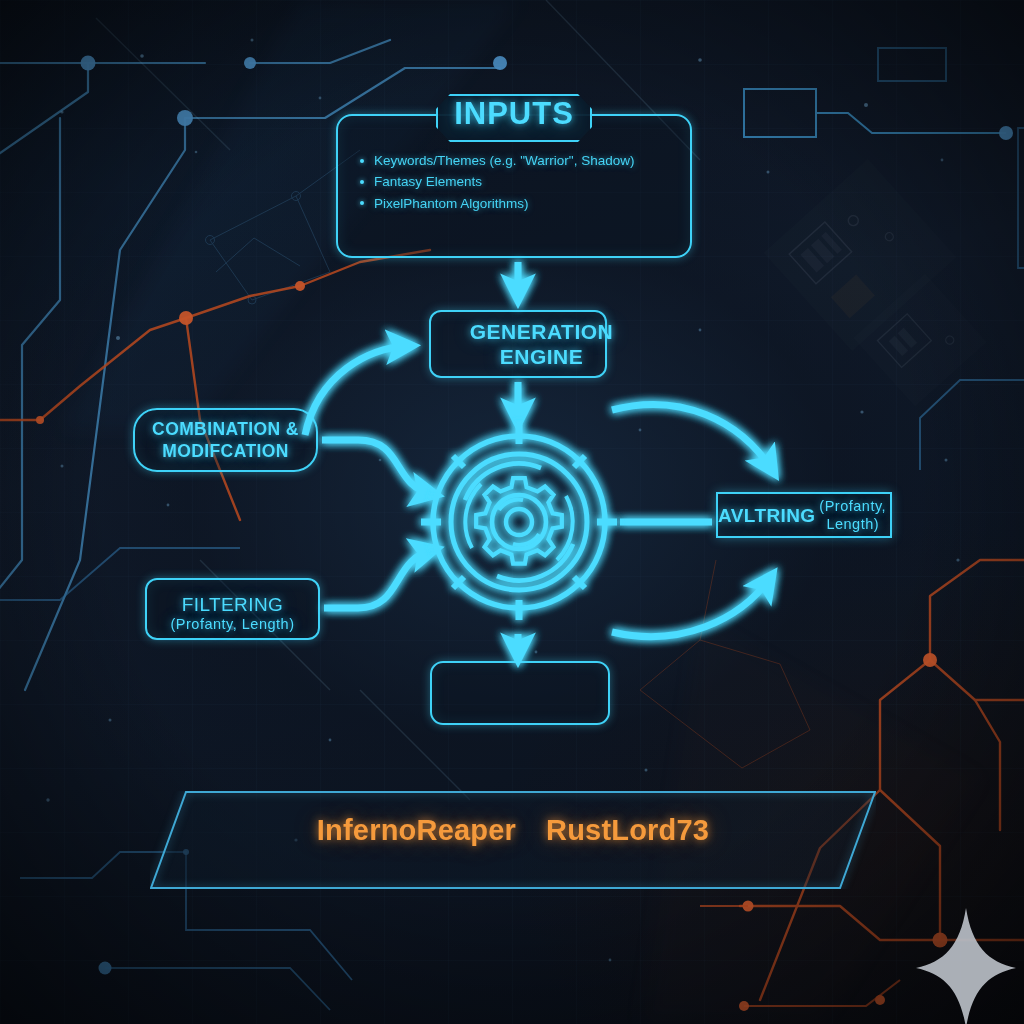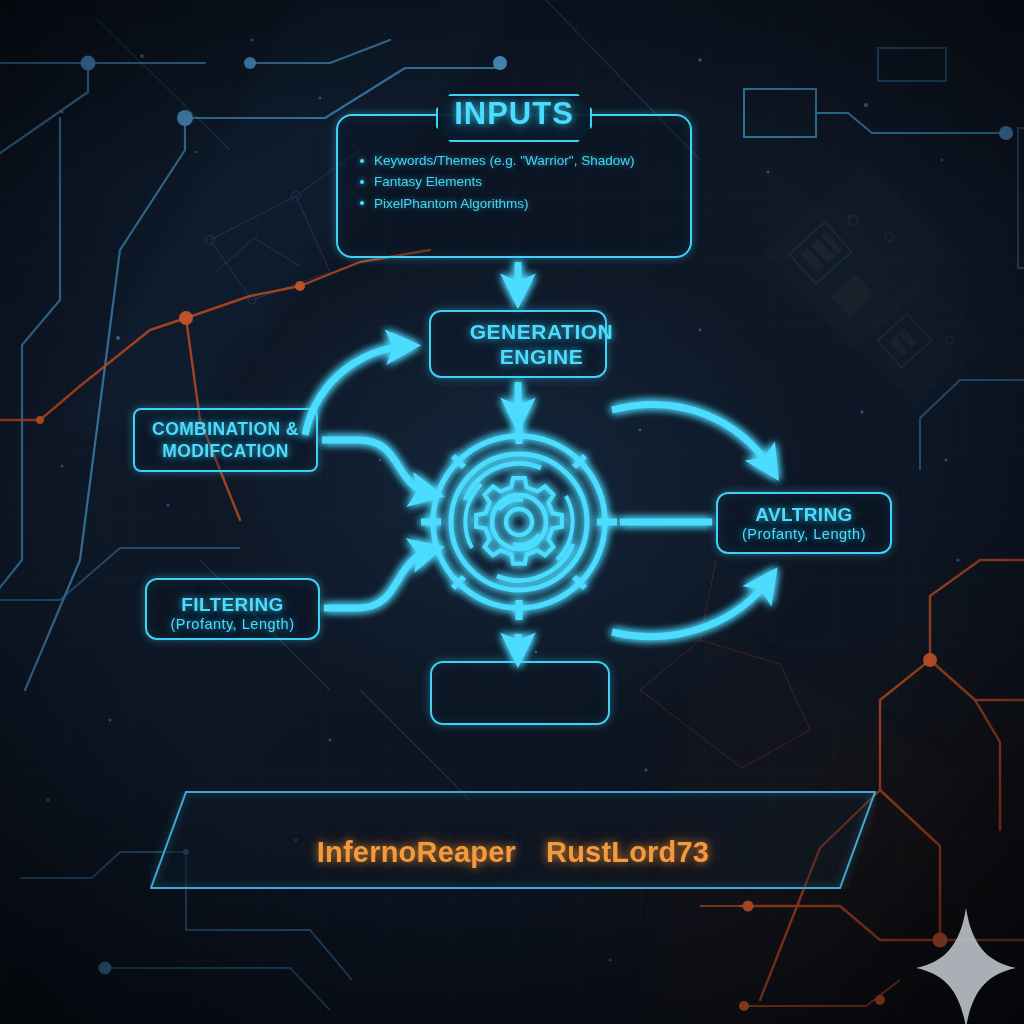--- a/index.html
+++ b/index.html
@@ -59,55 +59,55 @@
 
   
   #engine-panel{
     left:429px;top:310px;width:178px;height:68px;border-radius:12px;
     display:flex;align-items:center;justify-content:center;text-align:center;padding-left:47px;
   }
   #engine-label{font-size:21px;font-weight:bold;line-height:25px;letter-spacing:0.5px;}
 
   
   #combination-panel{
-    left:133px;top:408px;width:185px;height:64px;border-radius:8px;
+    left:133px;top:408px;width:185px;height:64px;border-radius:24px;
     display:flex;align-items:center;justify-content:center;text-align:center;
   }
   #combination-label{font-size:17.5px;font-weight:bold;line-height:22px;letter-spacing:0.4px;}
 
   
   #filtering-panel{
     left:145px;top:578px;width:175px;height:62px;border-radius:12px;
     display:flex;flex-direction:column;align-items:center;justify-content:center;text-align:center;
   }
-  #filtering-title{font-size:19px;font-weight:bold;line-height:21px;letter-spacing:0.4px;margin-top:8px;}
+  #filtering-title{font-size:19px;font-weight:normal;line-height:21px;letter-spacing:0.4px;margin-top:8px;}
   #filtering-sub{font-size:14.5px;line-height:18px;}
 
   
   #avltring-panel{
-    left:716px;top:492px;width:176px;height:62px;border-radius:12px;
-    display:flex;flex-direction:column;align-items:center;justify-content:center;text-align:center;
+    left:716px;top:492px;width:176px;height:46px;border-radius:0;
+    display:flex;flex-direction:row;align-items:center;justify-content:center;text-align:center;
   }
   #avltring-title{font-size:19px;font-weight:bold;line-height:21px;letter-spacing:0.4px;}
   #avltring-sub{font-size:14.5px;line-height:18px;}
 
   
   #output-panel{left:430px;top:661px;width:180px;height:64px;border-radius:13px;}
 
   
   #results-banner{
     position:absolute;left:150px;top:791px;width:726px;height:98px;
     box-sizing:border-box;
     clip-path:polygon(36px 0, 726px 0, 690px 98px, 0 98px);
     background:linear-gradient(100deg, rgba(12,24,38,0.55), rgba(16,30,46,0.35));
   }
   #results-outline{position:absolute;left:150px;top:791px;width:726px;height:98px;pointer-events:none;}
   #results-list{
     position:absolute;left:150px;top:791px;width:726px;height:78px;
-    display:flex;align-items:flex-end;justify-content:center;gap:30px;
+    display:flex;align-items:center;justify-content:center;gap:30px;
   }
   .result-name{
     font-size:29px;font-weight:bold;color:#f59a3c;letter-spacing:0.2px;
     text-shadow:0 0 9px rgba(245,154,60,0.75), 0 0 24px rgba(245,120,30,0.38);
   }
 
   
   #generate-button{
     position:absolute;left:398px;top:902px;width:229px;height:44px;
     box-sizing:border-box;

